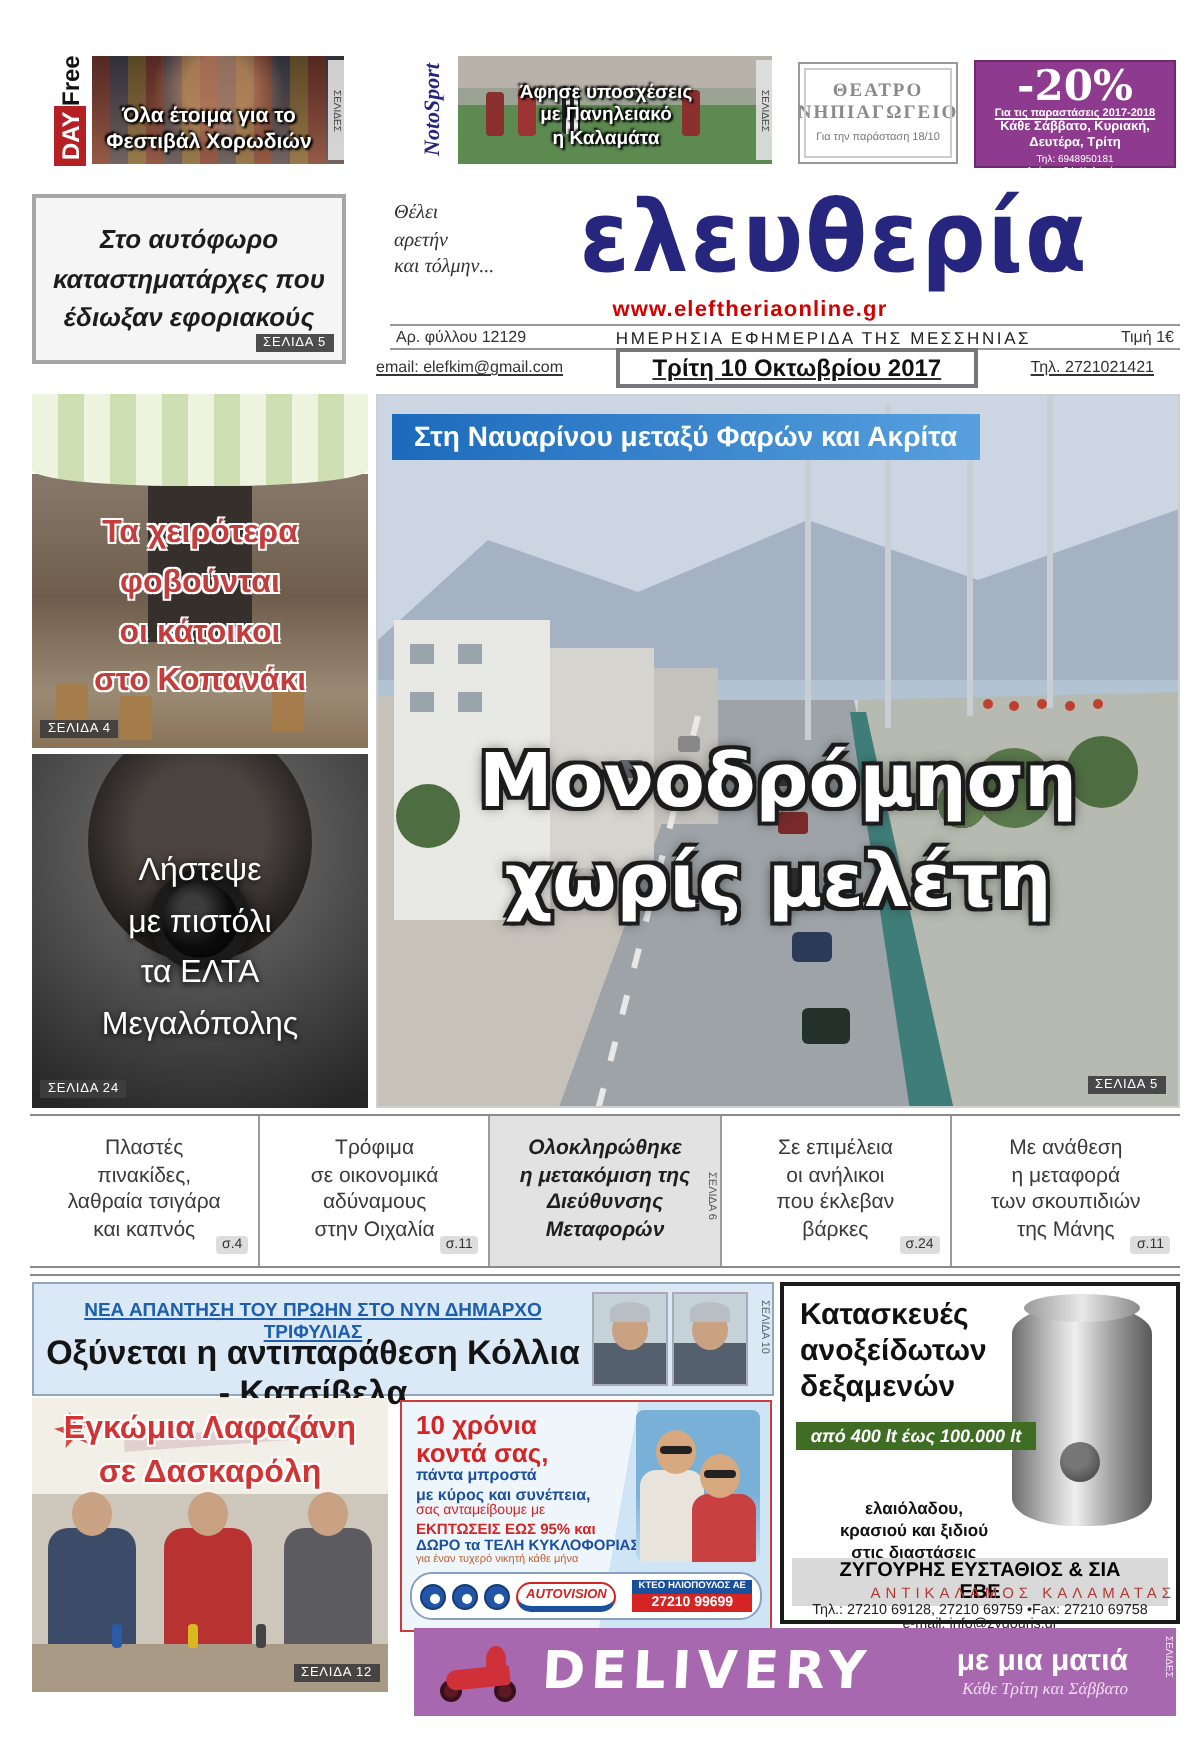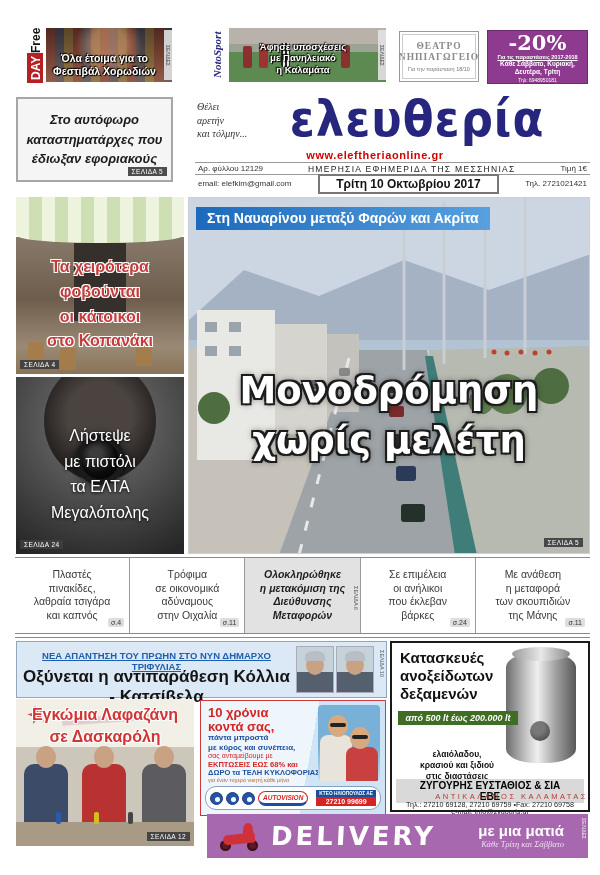--- a/index.html
+++ b/index.html
@@ -47,21 +47,21 @@
   .topstory-box { left:16px; top:97px; width:157px; height:85px; background:#f5f5f5; border:2px solid #a6a6a6;
       display:flex; align-items:center; justify-content:center; text-align:center; padding:4px 8px; }
   .topstory-box .t { font-weight:bold; font-style:italic; font-size:13px; color:#1c1c1c; line-height:1.5; }
   .motto { left:197px; top:100px; width:58px; font-family:"Liberation Serif", serif; font-style:italic; font-size:10px; color:#333; line-height:1.35; }
   .logo { left:244px; top:92px; width:346px; text-align:center; color:#26267e; font-family:"DejaVu Sans", sans-serif;
       font-weight:800; font-size:45px; letter-spacing:1px; transform:scaleY(1.1); line-height:1.2; }
   .website { left:250px; top:149px; width:250px; text-align:center; color:#d40000; font-weight:bold; font-size:11px; letter-spacing:.6px; }
   .mast-row1 { left:195px; top:162px; width:395px; height:13px; border-top:1px solid #999; border-bottom:1px solid #999;
       display:flex; align-items:center; justify-content:space-between; padding:0 3px; font-size:8px; color:#333; }
   .mast-sub { letter-spacing:1.3px; font-size:8.5px; color:#222; }
-  .mast-row2 { left:195px; top:175px; width:395px; height:17px; display:flex; align-items:center; justify-content:space-between; padding:0 3px; font-size:8px; color:#333; }
+  .mast-row2 { left:185px; top:175px; width:395px; height:17px; display:flex; align-items:center; justify-content:space-between; padding:0 3px; font-size:8px; color:#333;text-decoration:underline; }
   .date-box { border:2px solid #777; padding:1px 16px; font-weight:bold; font-size:12px; color:#111; }
 
   
   .pbadge { position:absolute; background:rgba(62,62,62,.92); color:#fff; font-size:6.5px; padding:1px 4px; letter-spacing:.4px; }
 
   
   .story-a { left:16px; top:197px; width:168px; height:177px; overflow:hidden; }
   .awning { position:absolute; left:0; top:0; right:0; height:46px;
       background:repeating-linear-gradient(90deg,#eef3de 0 13px,#cfdfb4 13px 26px); border-radius:0 0 45% 45% / 0 0 18% 18%; }
   .cafe-body { position:absolute; left:0; top:40px; right:0; bottom:0;
@@ -370,21 +370,21 @@
       <div class="portrait"></div>
     </div>
     <div class="trif-vmark">ΣΕΛΙΔΑ 10</div>
   </div>
 
   <div class="abs zygouris">
     <div class="zyg-title preline">Κατασκευές
 ανοξείδωτων
 δεξαμενών</div>
     <div class="tank"></div>
-    <div class="zyg-range">από 500 lt έως 200.000 lt</div>
+    <div class="zyg-range">από 400 lt έως 100.000 lt</div>
     <div class="zyg-body2 preline">ελαιόλαδου,
 κρασιού και ξιδιού
 στις διαστάσεις
 της επιθυμίας σας</div>
     <div class="zyg-company">ΖΥΓΟΥΡΗΣ ΕΥΣΤΑΘΙΟΣ &amp; ΣΙΑ ΕΒΕ</div>
     <div class="zyg-location">ΑΝΤΙΚΑΛΑΜΟΣ ΚΑΛΑΜΑΤΑΣ</div>
     <div class="zyg-tel">Τηλ.: 27210 69128, 27210 69759 •Fax: 27210 69758</div>
     <div class="zyg-email">e-mail: info@zygouris.gr</div>
   </div>
 
@@ -403,21 +403,21 @@
 σε Δασκαρόλη</div>
     <div class="pbadge" style="right:4px;bottom:5px;">ΣΕΛΙΔΑ 12</div>
   </div>
 
   <div class="abs autovision">
     <div class="av-l1 preline">10 χρόνια
 κοντά σας,</div>
     <div class="av-l2 preline">πάντα μπροστά
 με κύρος και συνέπεια,</div>
     <div class="av-l3">σας ανταμείβουμε με</div>
-    <div class="av-l4">ΕΚΠΤΩΣΕΙΣ ΕΩΣ 68% και</div>
+    <div class="av-l4">ΕΚΠΤΩΣΕΙΣ ΕΩΣ 95% και</div>
     <div class="av-l5">ΔΩΡΟ τα ΤΕΛΗ ΚΥΚΛΟΦΟΡΙΑΣ</div>
     <div class="av-l6">για έναν τυχερό νικητή κάθε μήνα</div>
     <div class="couple">
       <div class="torso1"></div>
       <div class="torso2"></div>
       <div class="head h1">
           <div class="shade"></div>
         </div>
       <div class="head h2">
           <div class="shade"></div>

